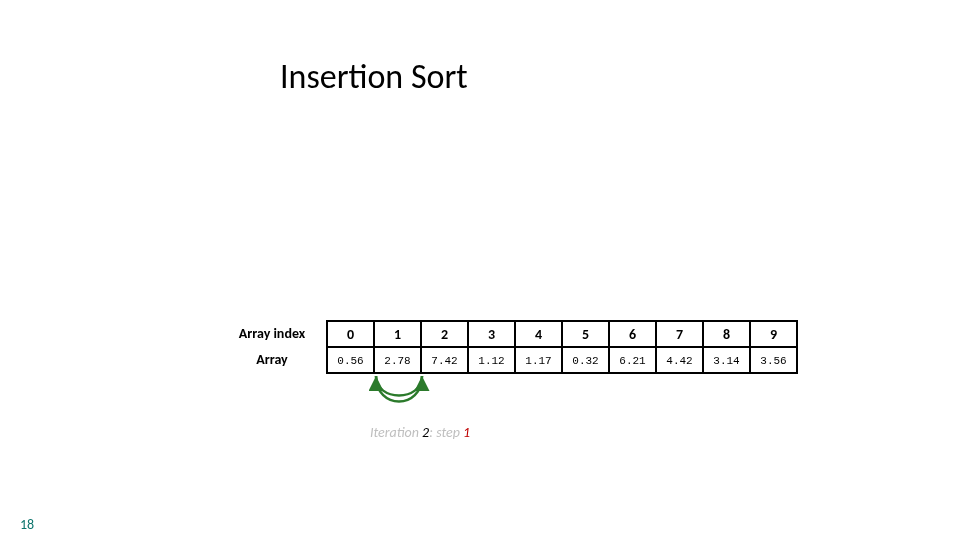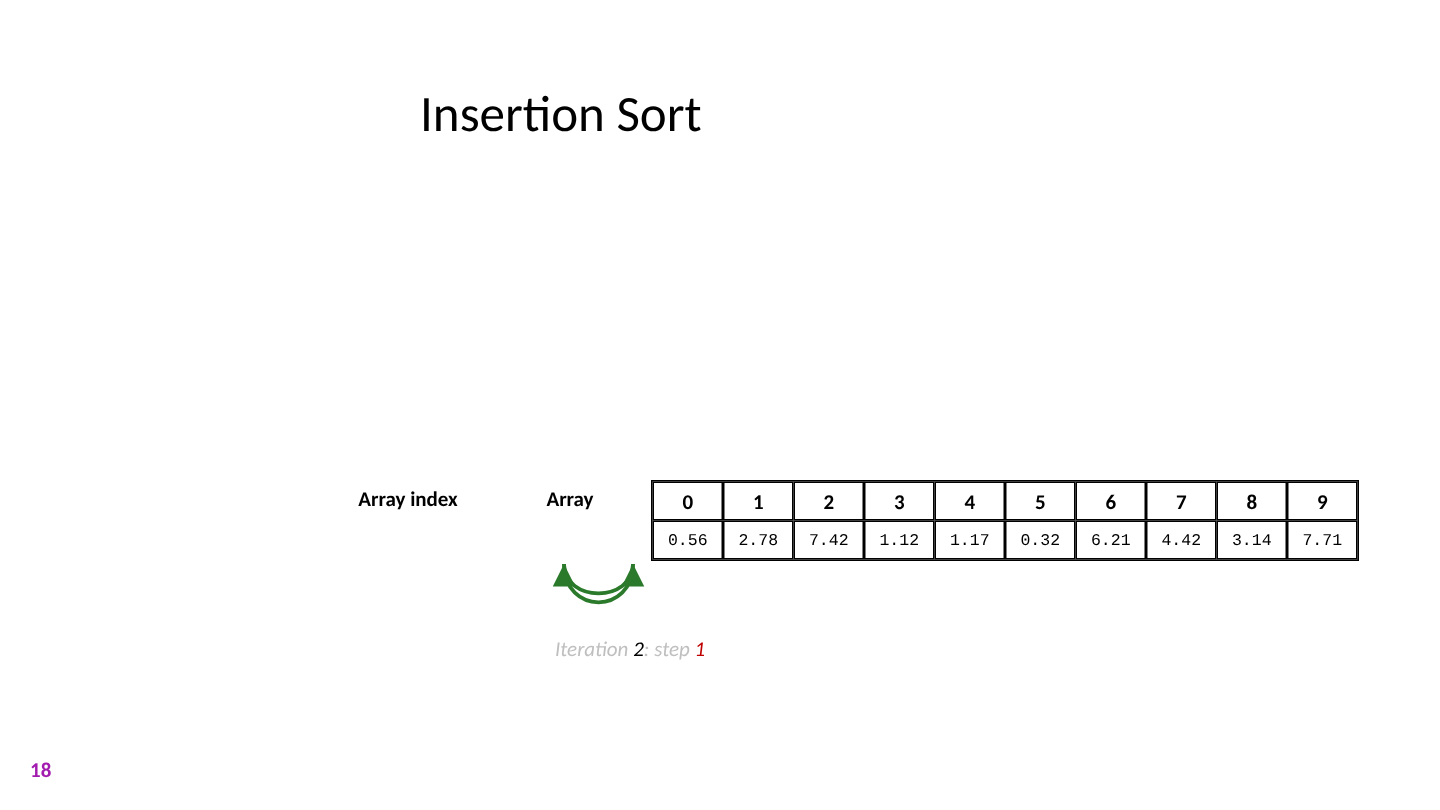--- a/index.html
+++ b/index.html
@@ -44,21 +44,21 @@
     font-size: 14px;
   }
   .table-wrap {
     position: absolute;
     top: 320px;
     left: 218px;
     display: flex;
   }
   .row-labels {
     display: flex;
-    flex-direction: row;
+    flex-direction: column;
     justify-content: center;
     font-size: 14px;
     font-weight: 600;
     color: #000;
   }
   .row-label {
     height: 26px;
     width: 108px;
     text-align: center;
     line-height: 26px;
@@ -100,24 +100,23 @@
     left: 370px;
     font-size: 14px;
     color: #bfbfbf;
     font-style: italic;
   }
   .caption .dark { color: #000; }
   .caption .red  { color: #bf0000; }
   .pagenum {
     position: absolute;
     left: 20px;
-    bottom: 18px;
+    bottom: 7px;
     font-size: 14px;
-    color: #a21caf;
-    font-weight: bold;
+    color: #0f766e;
   }
 </style>
 </head>
 <body>
 
 <div class="title">Insertion Sort</div>
 
 <div class="bullets">
 </div>
 
@@ -142,21 +141,21 @@
     <div class="row val-row">
       <div class="cell dim">0.56</div>
       <div class="cell dim">2.78</div>
       <div class="cell hl">7.42</div>
       <div class="cell">1.12</div>
       <div class="cell">1.17</div>
       <div class="cell">0.32</div>
       <div class="cell">6.21</div>
       <div class="cell">4.42</div>
       <div class="cell">3.14</div>
-      <div class="cell">7.71</div>
+      <div class="cell">3.56</div>
     </div>
   </div>
 </div>
 
 <svg class="arrow-svg" width="140" height="46">
   <defs>
     <marker id="ah" markerWidth="8" markerHeight="8" refX="6" refY="3" orient="auto">
       <path d="M0,0 L6,3 L0,6 Z" fill="#2b7a2b"></path>
     </marker>
   </defs>

